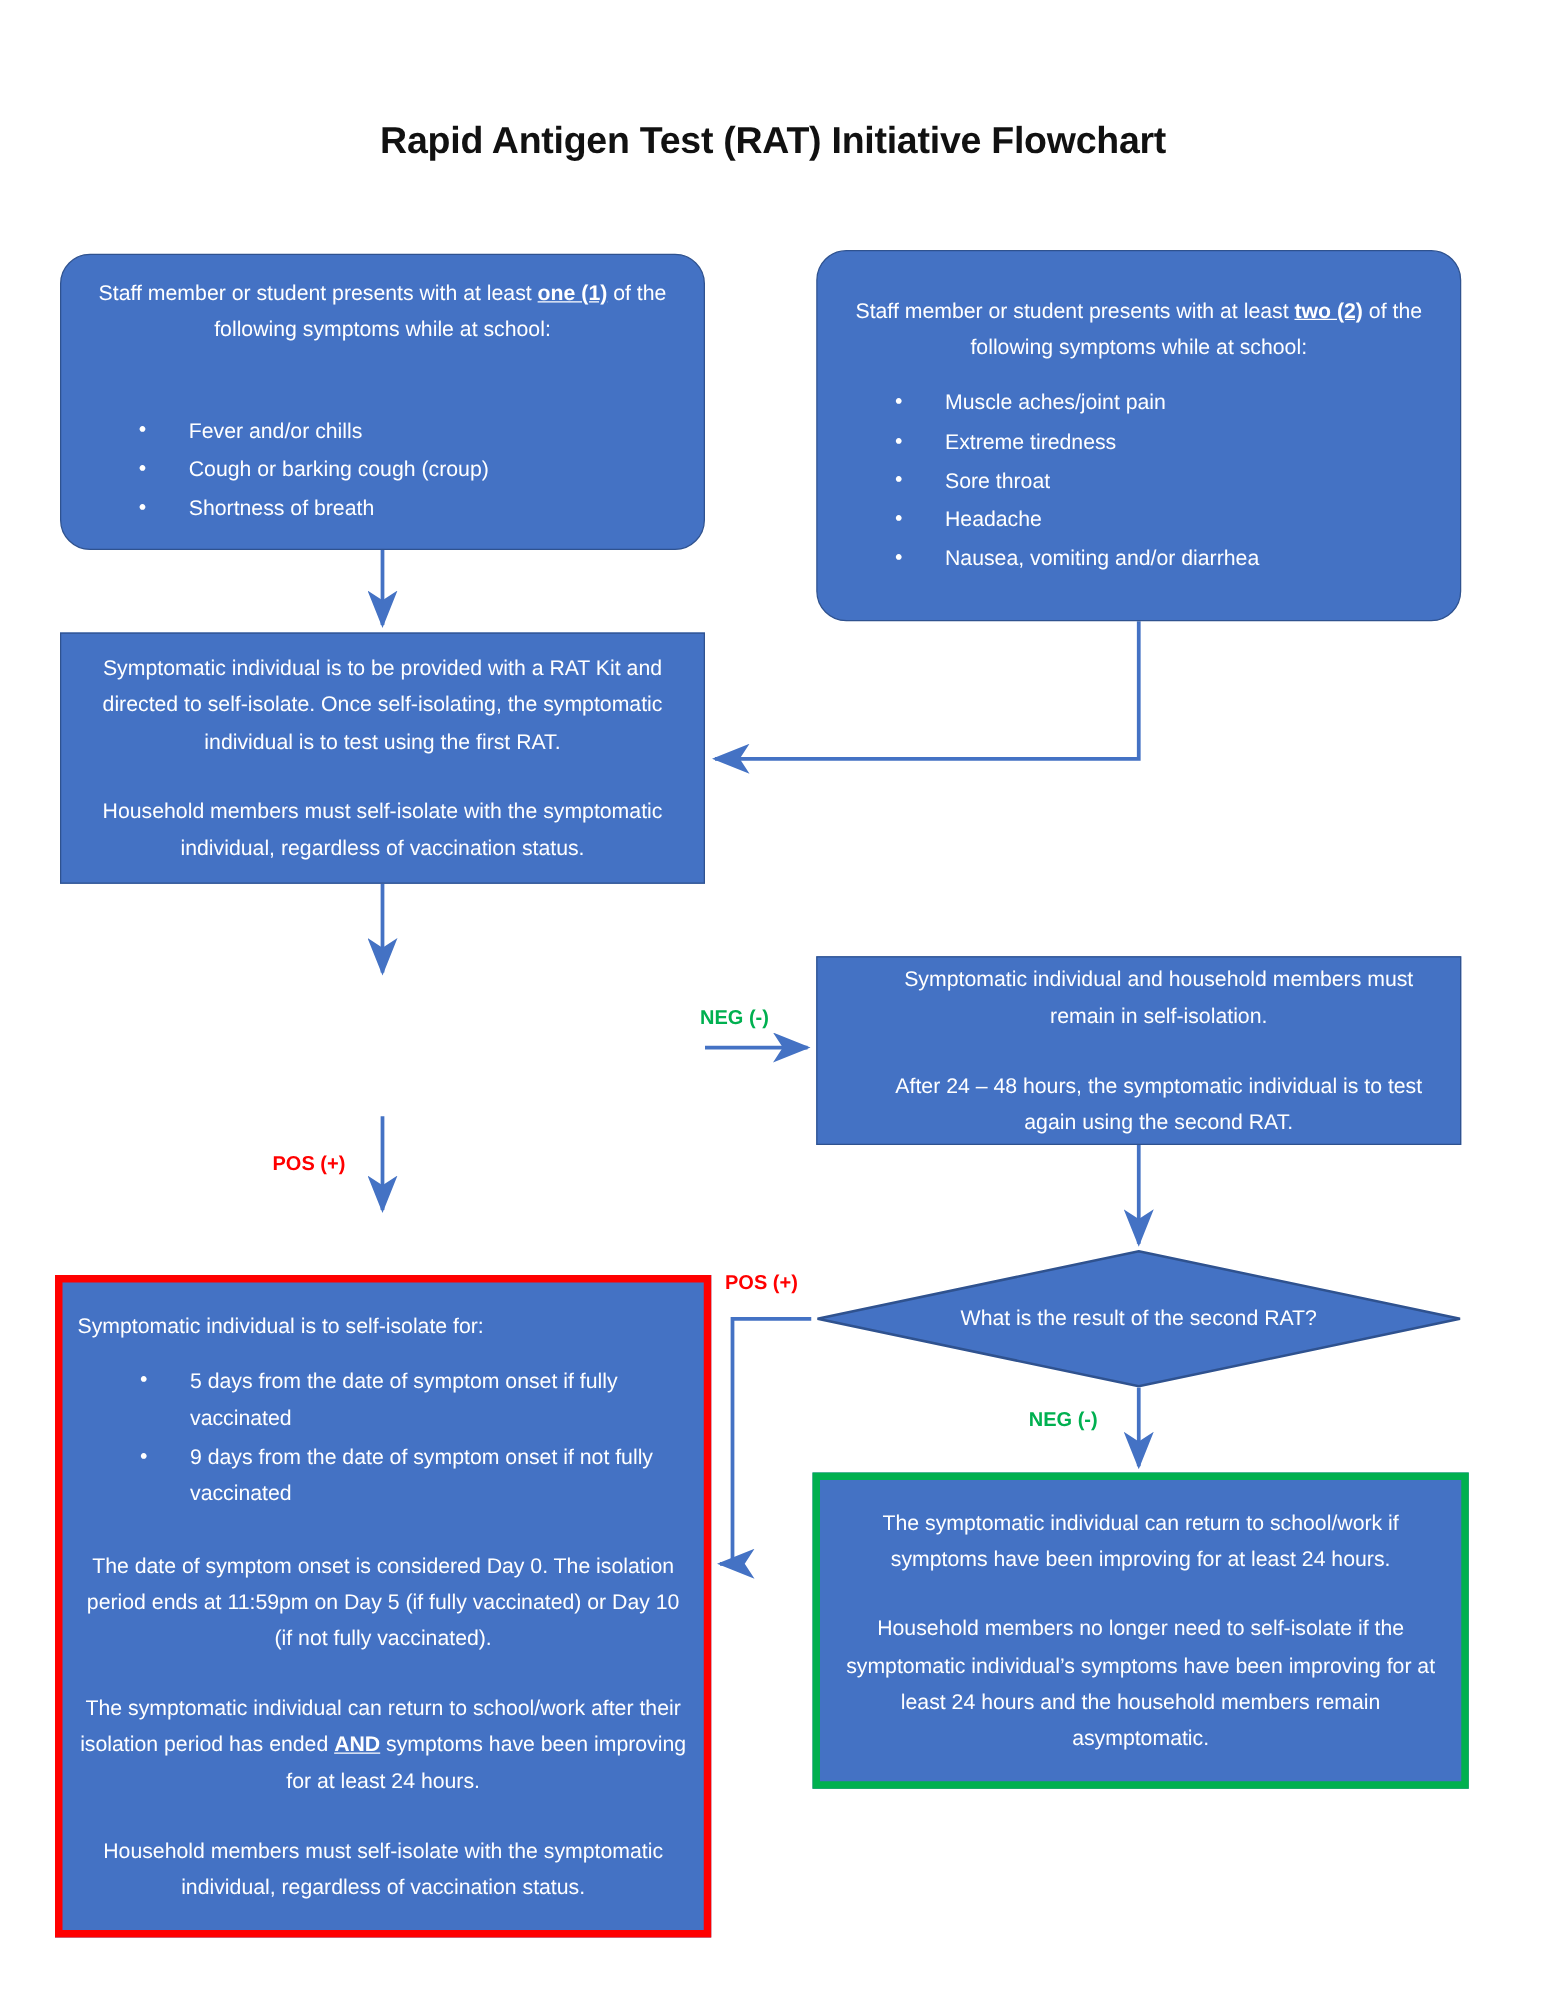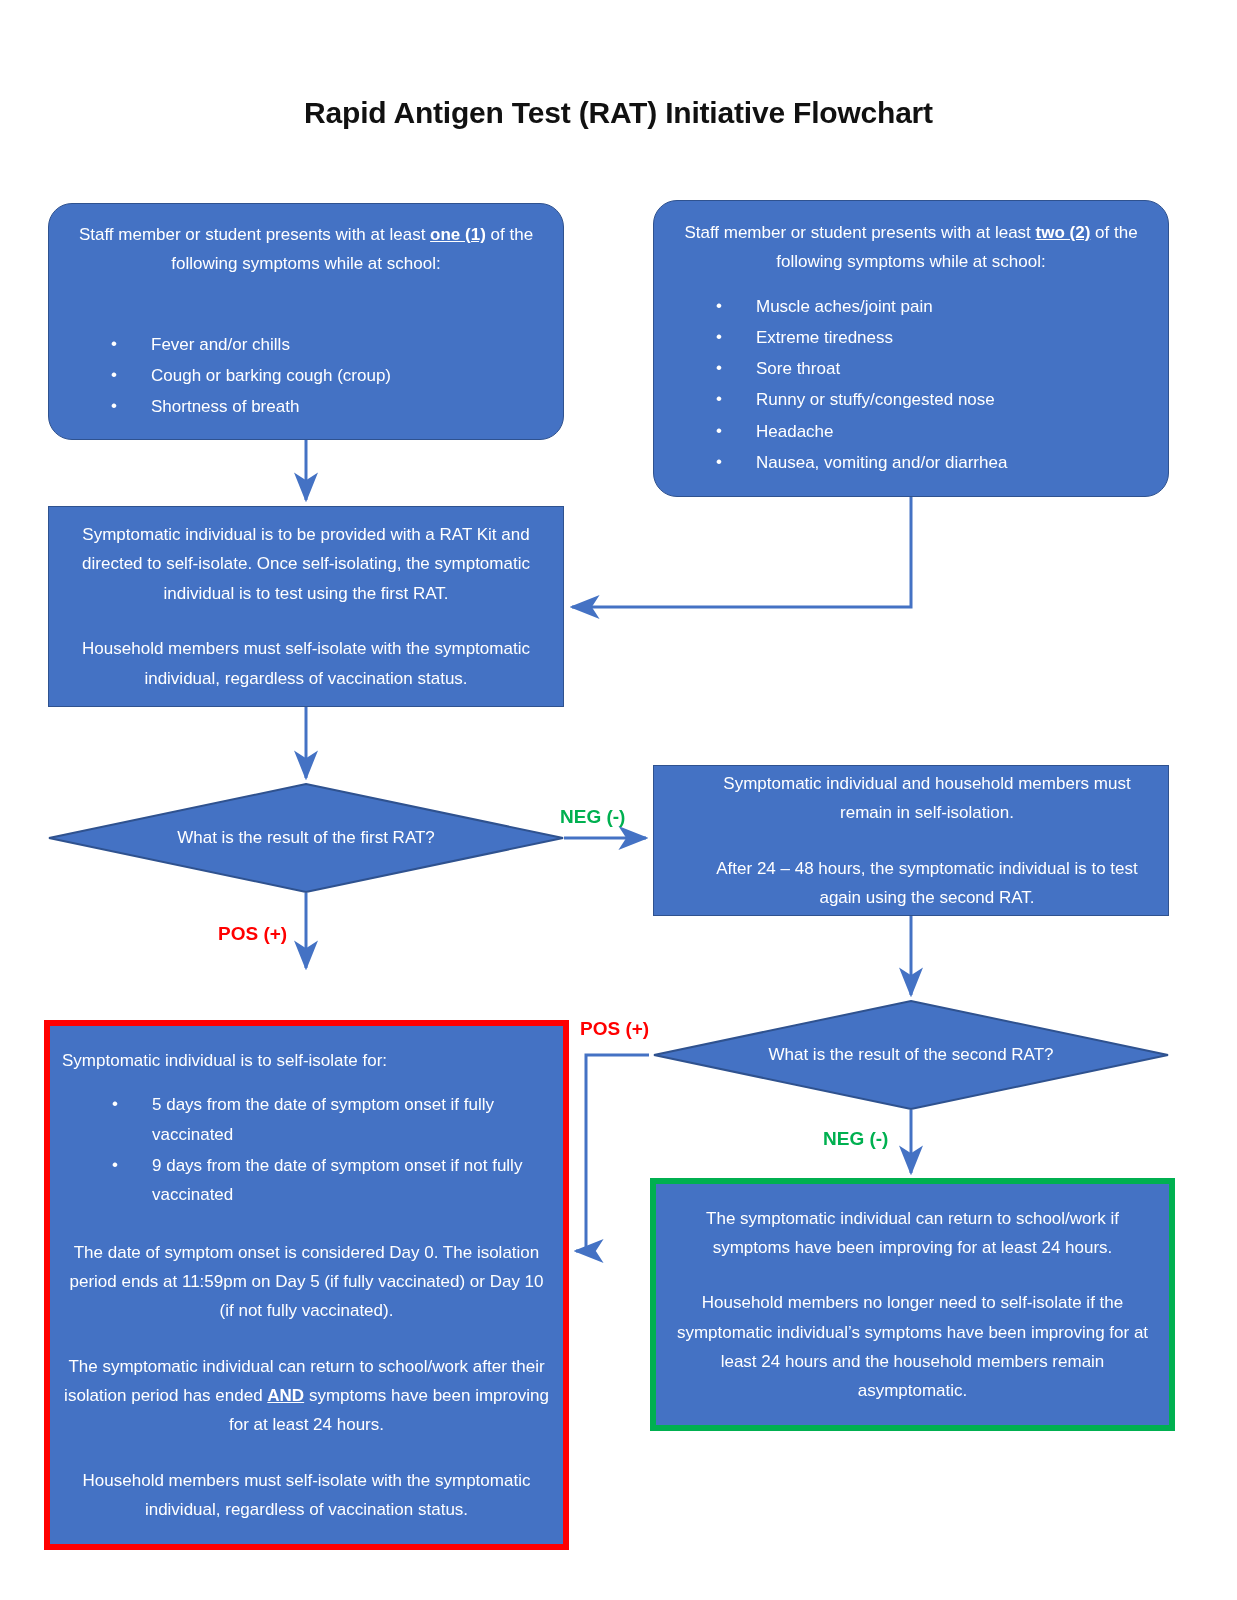--- a/index.html
+++ b/index.html
@@ -118,21 +118,21 @@
     color: #ffffff;
     font-size: 17px;
     line-height: 1.75;
     text-align: center;
     width: 62%;
   }
 
   
   .edge-label {
     position: absolute;
-    font-size: 19px;
+    font-size: 16px;
     font-weight: bold;
     white-space: nowrap;
   }
   .edge-label.neg { color: #00B050; }
   .edge-label.pos { color: #FF0000; }
 
   
   #box-symptoms-one { left: 48px;  top: 203px; width: 516px; height: 237px; gap: 36px; }
   #box-symptoms-two { left: 653px; top: 200px; width: 516px; height: 297px; }
   #box-rat-kit      { left: 48px;  top: 506px; width: 516px; height: 201px; }
@@ -189,37 +189,30 @@
       <li>Shortness of breath</li>
     </ul>
   </div>
 
   <div class="node rounded" id="box-symptoms-two">
     <p><span>Staff member or student presents with at least </span><span class="u">two (2)</span><span> of the following symptoms while at school:</span></p>
     <ul>
       <li>Muscle aches/joint pain</li>
       <li>Extreme tiredness</li>
       <li>Sore throat</li>
-      <li>Runny or stuffy/congested nose</li>
       <li>Headache</li>
       <li>Nausea, vomiting and/or diarrhea</li>
     </ul>
   </div>
 
   <div class="node rect" id="box-rat-kit">
     <p>Symptomatic individual is to be provided with a RAT Kit and directed to self-isolate. Once self-isolating, the symptomatic individual is to test using the first RAT.</p>
     <p class="gap">Household members must self-isolate with the symptomatic individual, regardless of vaccination status.</p>
   </div>
 
-  <div class="diamond" id="diamond-first">
-    <svg class="shape" viewBox="0 0 516 110" preserveAspectRatio="none" xmlns="http://www.w3.org/2000/svg">
-      <polygon points="258,1 515,55 258,109 1,55" fill="#4472C4" stroke="#2F528F" stroke-width="2"></polygon>
-    </svg>
-    <div class="dlabel">What is the result of the first RAT?</div>
-  </div>
 
   <div class="node rect" id="box-second-rat">
     <p>Symptomatic individual and household members must remain in self-isolation.</p>
     <p class="gap">After 24 – 48 hours, the symptomatic individual is to test again using the second RAT.</p>
   </div>
 
   <div class="diamond" id="diamond-second">
     <svg class="shape" viewBox="0 0 516 110" preserveAspectRatio="none" xmlns="http://www.w3.org/2000/svg">
       <polygon points="258,1 515,55 258,109 1,55" fill="#4472C4" stroke="#2F528F" stroke-width="2"></polygon>
     </svg>

